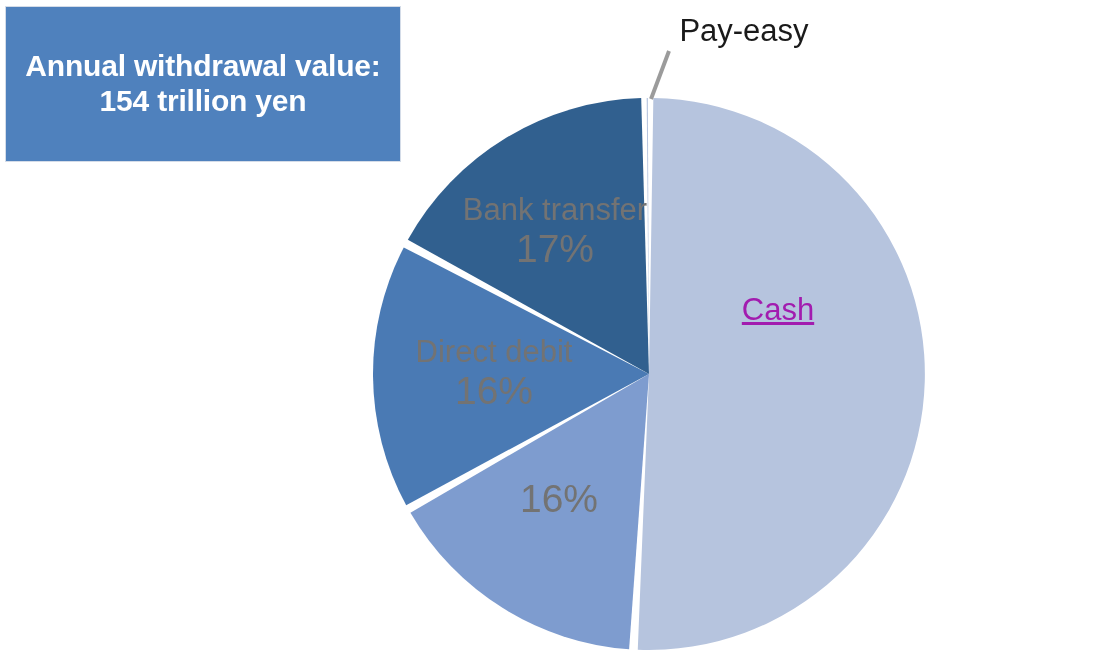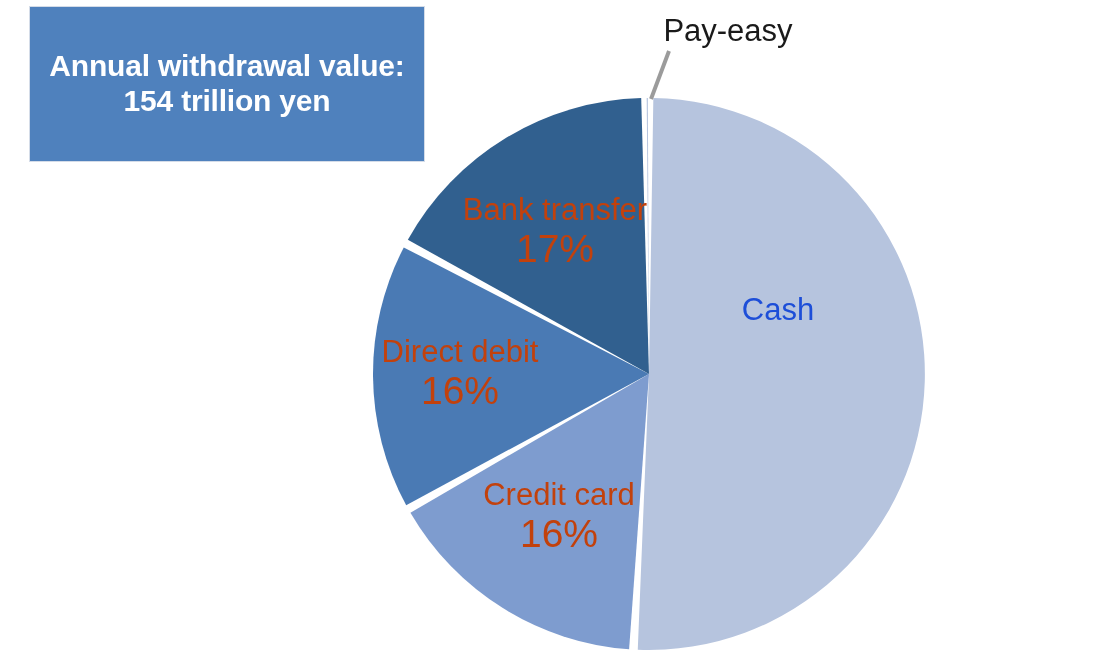--- a/index.html
+++ b/index.html
@@ -32,21 +32,20 @@
     height: 156px;
     background: #4f81bd;
     border: 1px solid #d4dce8;
     box-sizing: border-box;
     display: flex;
     flex-direction: column;
     align-items: center;
     justify-content: center;
     color: #ffffff;
     line-height: 1.16;
-    margin-left: 24px;
   }
   .summary-line {
     font-size: 30px;
     font-weight: bold;
     letter-spacing: -0.2px;
     white-space: nowrap;
     text-align: center;
   }
 
   
@@ -67,31 +66,31 @@
     pointer-events: none;
   }
   .slice-label .lbl-name {
     display: block;
     font-size: 31px;
   }
   .slice-label .lbl-val {
     display: block;
     font-size: 39px;
   }
-  .lbl-light { color: #c2410c; }
-  .lbl-dark  { color: #1d4ed8; }
+  .lbl-light { color: #737373; }
+  .lbl-dark  { color: #a21caf; text-decoration: underline; }
 
   .label-cash          { left: 680px; top: 292px; width: 196px; }
   .label-bank-transfer { left: 450px; top: 192px; width: 210px; }
-  .label-direct-debit  { left: 360px; top: 334px; width: 200px; }
+  .label-direct-debit  { left: 394px; top: 334px; width: 200px; }
   .label-credit-card   { left: 462px; top: 477px; width: 194px; }
 
   .label-pay-easy {
     position: absolute;
-    left: 628px;
+    left: 644px;
     top: 13px;
     width: 200px;
     text-align: center;
     line-height: 1.14;
     color: #1a1a1a;
     white-space: nowrap;
   }
   .label-pay-easy .lbl-name,
   .label-pay-easy .lbl-val {
     display: block;
@@ -129,21 +128,20 @@
     <span class="lbl-name">Bank transfer</span>
     <span class="lbl-val">17%</span>
   </div>
 
   <div class="slice-label label-direct-debit lbl-light">
     <span class="lbl-name">Direct debit</span>
     <span class="lbl-val">16%</span>
   </div>
 
   <div class="slice-label label-credit-card lbl-light">
-    <span class="lbl-name">Credit card</span>
     <span class="lbl-val">16%</span>
   </div>
 
   <div class="label-pay-easy">
     <span class="lbl-name">Pay-easy</span>
   </div>
 
 </div>
 
 </body></html>

